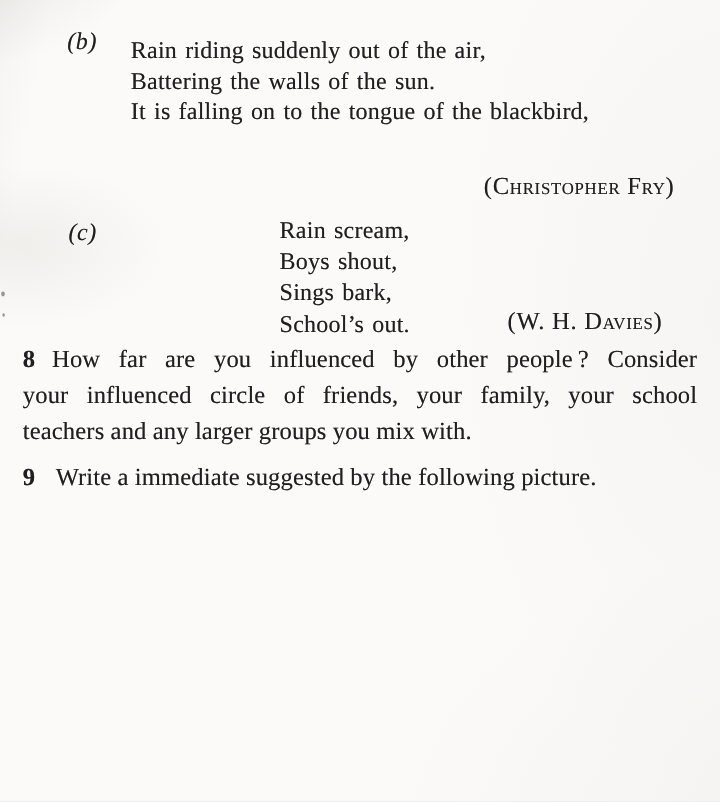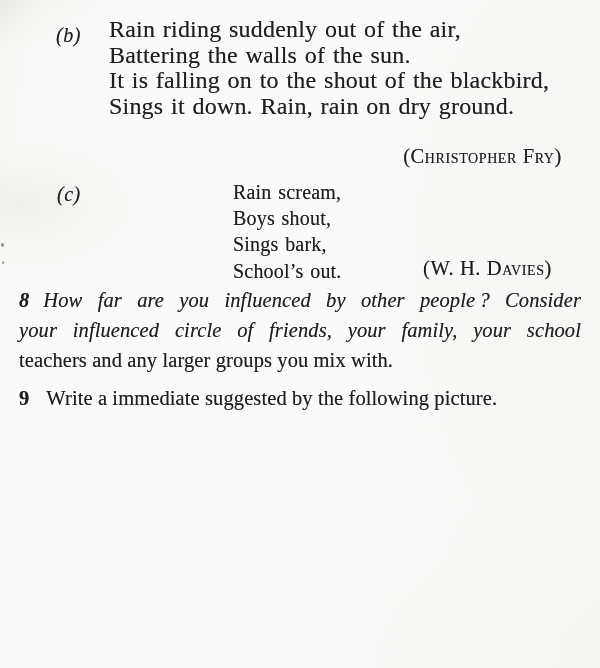--- a/index.html
+++ b/index.html
@@ -30,22 +30,22 @@
     font-style: italic;
     font-size: 20px;
     letter-spacing: 0.5px;
   }
   .marker-b { left: 56px; top: 24px; }
   .marker-c { left: 57px; top: 183px; }
 
   .poem-b {
     position: absolute;
     left: 109px;
-    top: 17px;
-    font-size: 24px;
+    top: 30px;
+    font-size: 20px;
     line-height: 25.6px;
     word-spacing: 1.5px;
     letter-spacing: 0.2px;
     white-space: nowrap;
   }
   .attr {
     position: absolute;
     font-variant: small-caps;
     font-size: 20.5px;
     letter-spacing: 0.6px;
@@ -72,21 +72,20 @@
     left: 19px;
     width: 562px;
     font-size: 20.5px;
     letter-spacing: 0.1px;
   }
   .q8 { top: 286px; line-height: 29.8px; }
   .q9 { top: 384px; line-height: 29.8px; }
   .qjust {
     text-align: justify;
     text-align-last: justify;
-    font-style: italic;
   }
   .qnum {
     font-weight: 700;
     margin-right: 14px;
   }
   .qnum9 { margin-right: 17px; }
 
   
   .speck {
     position: absolute;
@@ -98,22 +97,21 @@
 </style>
 </head>
 <body>
 
 <div class="page">
 
   <span class="marker marker-b">(b)</span>
   <div class="poem-b">
     <div class="pline">Rain riding suddenly out of the air,</div>
     <div class="pline">Battering the walls of the sun.</div>
-    <div class="pline">It is falling on to the shout of the blackbird,</div>
-    <div class="pline">Sings it down. Rain, rain on dry ground.</div>
+    <div class="pline">It is falling on to the tongue of the blackbird,</div>
   </div>
   <div class="attr attr-b">(Christopher Fry)</div>
 
   <span class="marker marker-c">(c)</span>
   <div class="poem-c">
     <div class="pline">Rain scream,</div>
     <div class="pline">Boys shout,</div>
     <div class="pline">Sings bark,</div>
     <div class="pline">School’s out.</div>
   </div>

